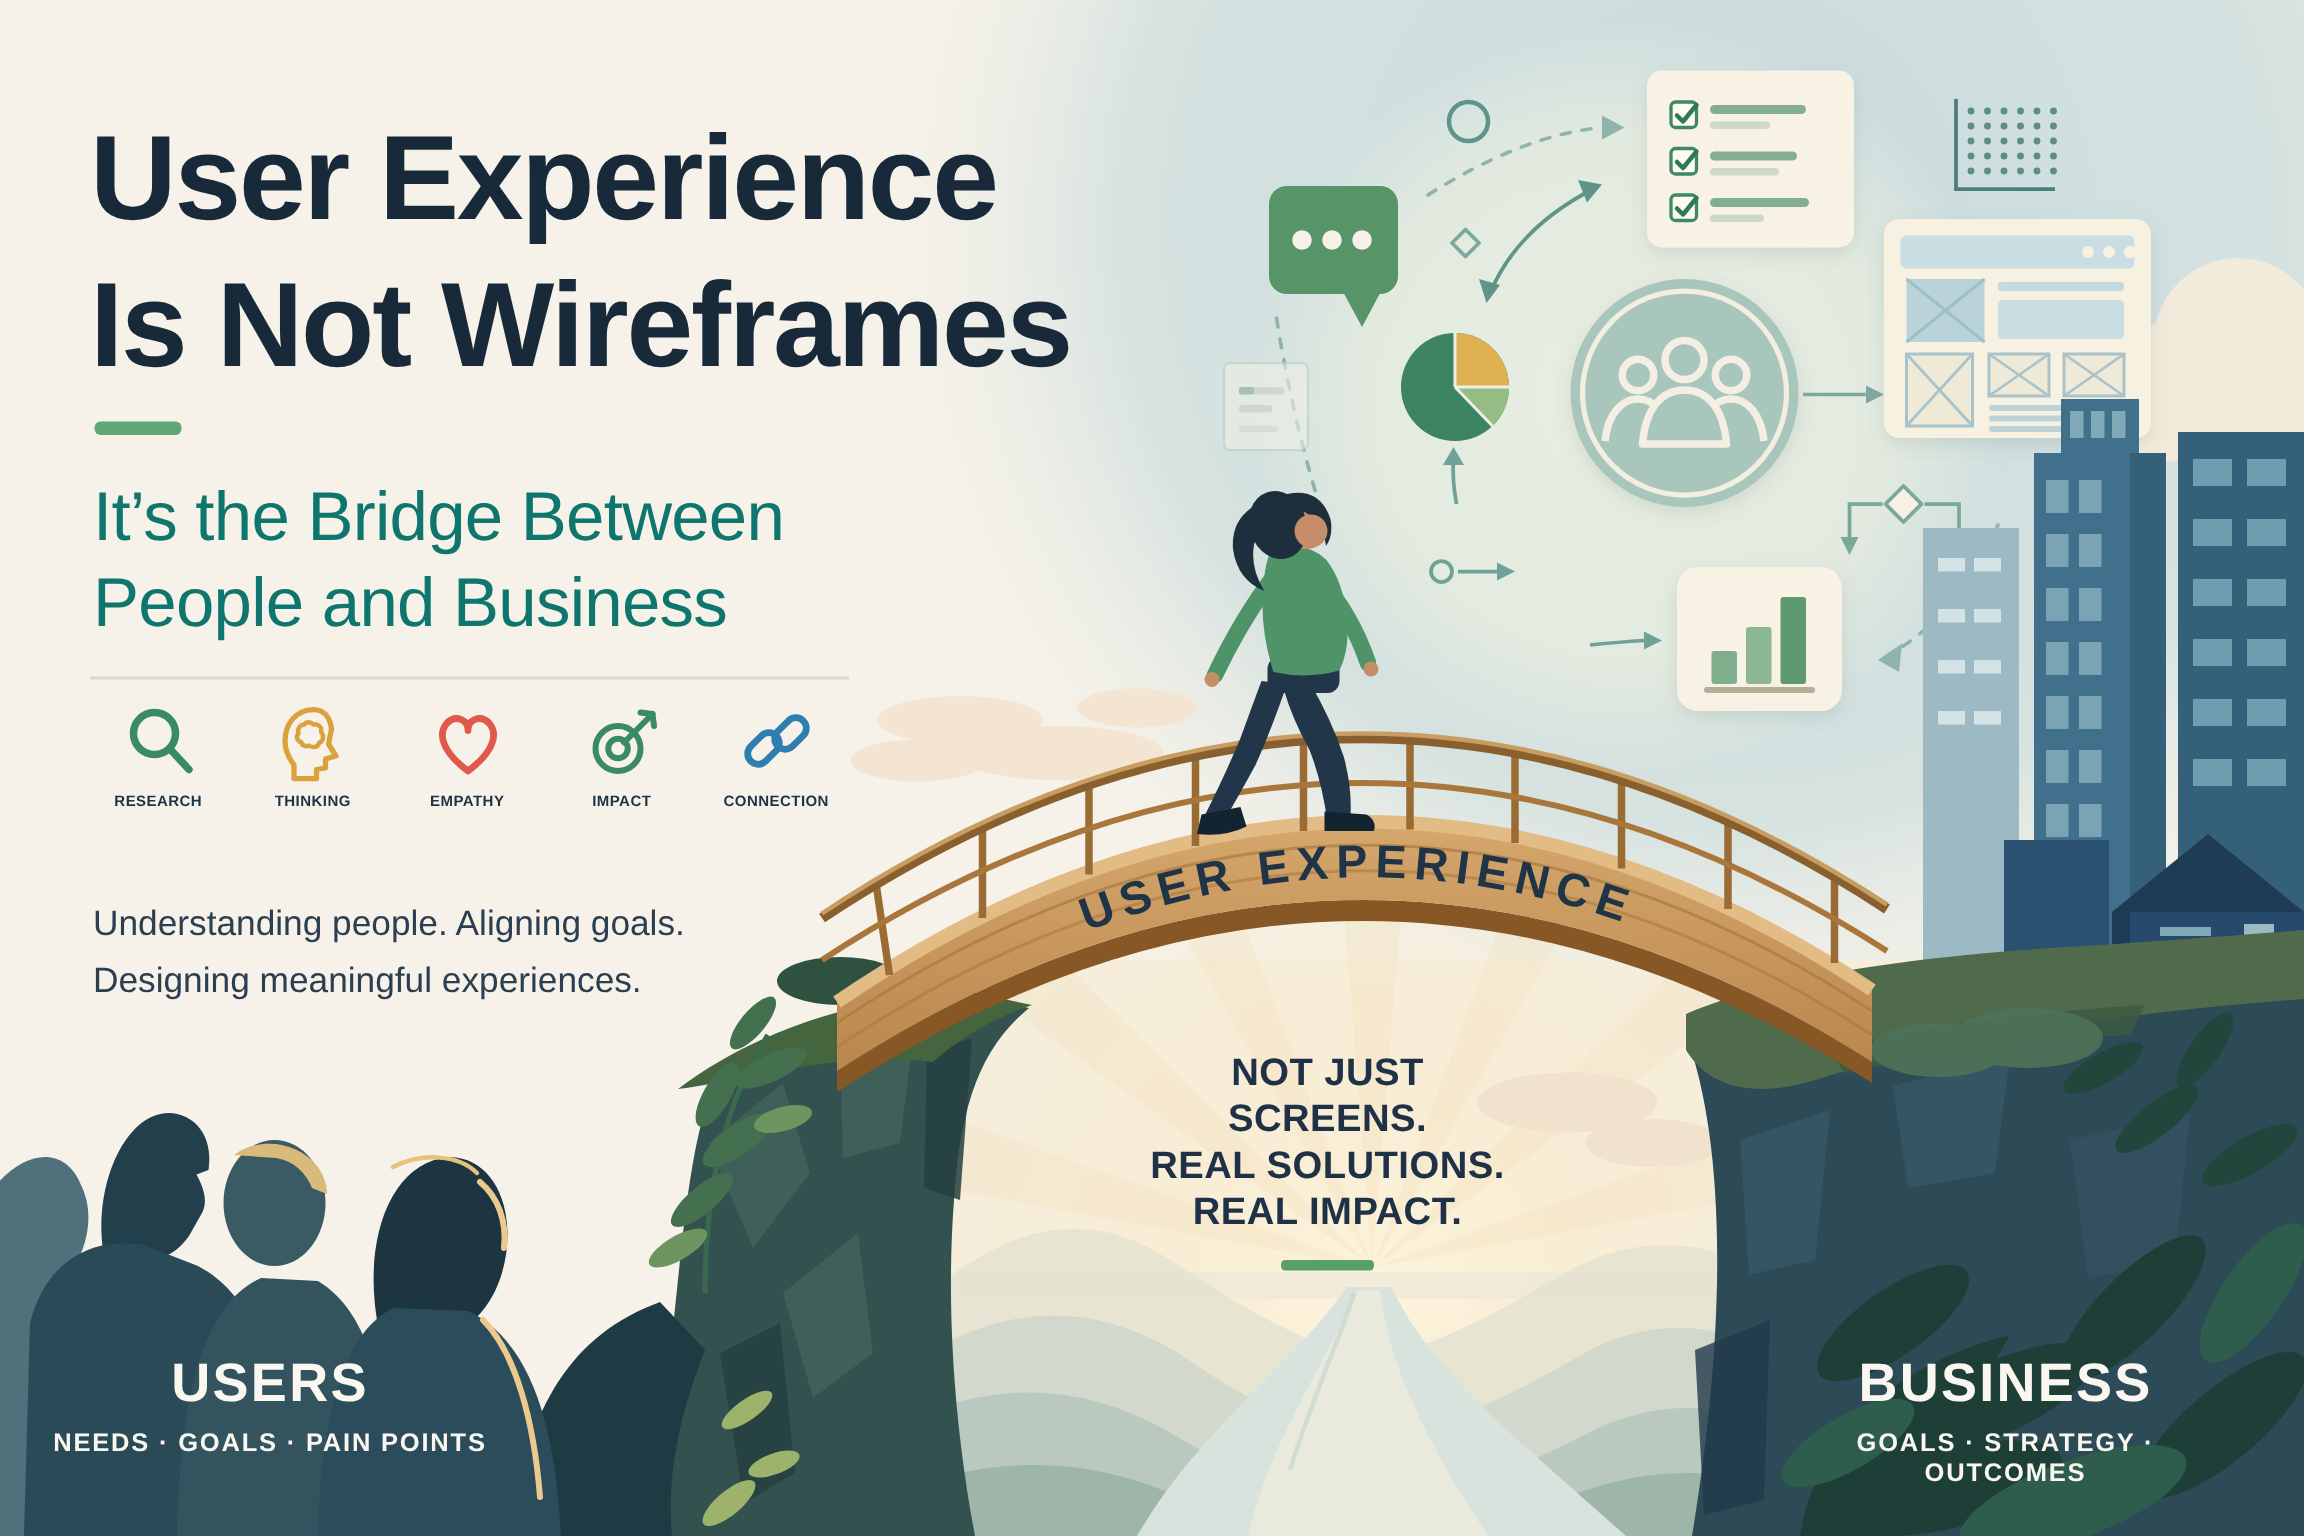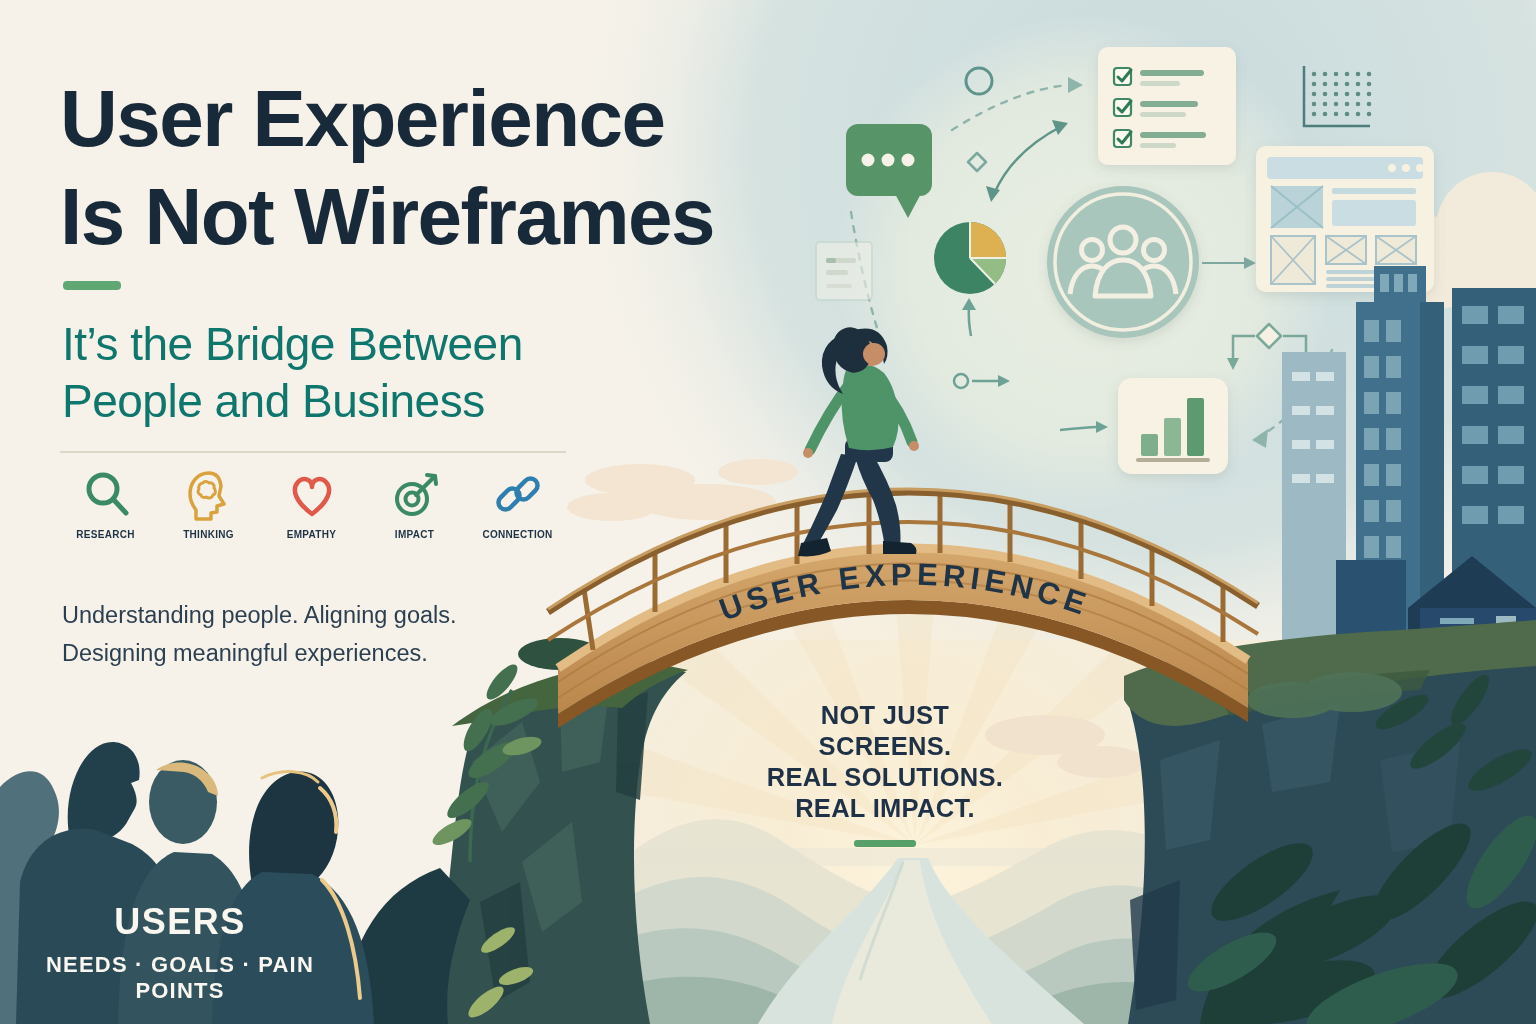--- a/index.html
+++ b/index.html
@@ -22,21 +22,21 @@
   .description{left:62px;top:597px;font-size:23.5px;color:#2c3f50;line-height:1.6;}
   .center-message{left:754px;top:700px;width:262px;text-align:center;
                   font-size:25.5px;font-weight:bold;color:#1e3146;
                   line-height:31px;letter-spacing:0.3px;}
   .bar-center{position:relative;margin:16px auto 0;width:62px;height:7px;
               background:#57a06a;border-radius:3px;}
   .group-label{text-align:center;color:#faf7f0;}
   .users{left:30px;top:901px;width:300px;}
   .business{left:1182px;top:901px;width:310px;}
   .group-title{font-size:36px;font-weight:bold;letter-spacing:1.5px;}
-  .group-sub{margin-top:9px;font-size:22px;font-weight:bold;letter-spacing:1.2px;}
+  .group-sub{margin-top:9px;font-size:17px;font-weight:bold;letter-spacing:1.2px;}
 </style>
 </head>
 <body>
 
 <div class="canvas">
 
 <svg class="scene" viewBox="0 0 1536 1024" xmlns="http://www.w3.org/2000/svg">
   <defs>
     <radialGradient id="skyGrad" cx="1150" cy="150" r="720" gradientUnits="userSpaceOnUse">
       <stop offset="0" stop-color="#c9dbde"></stop>
@@ -549,14 +549,18 @@
   <div>REAL SOLUTIONS.</div>
   <div>REAL IMPACT.</div>
   <div class="bar-center"></div>
 </div>
 
 <div class="overlay group-label users">
   <div class="group-title">USERS</div>
   <div class="group-sub">NEEDS · GOALS · PAIN POINTS</div>
 </div>
 
+<div class="overlay group-label business">
+  <div class="group-title">BUSINESS</div>
+  <div class="group-sub">GOALS · STRATEGY · OUTCOMES</div>
+</div>
 
 </div>
 
 </body></html>

